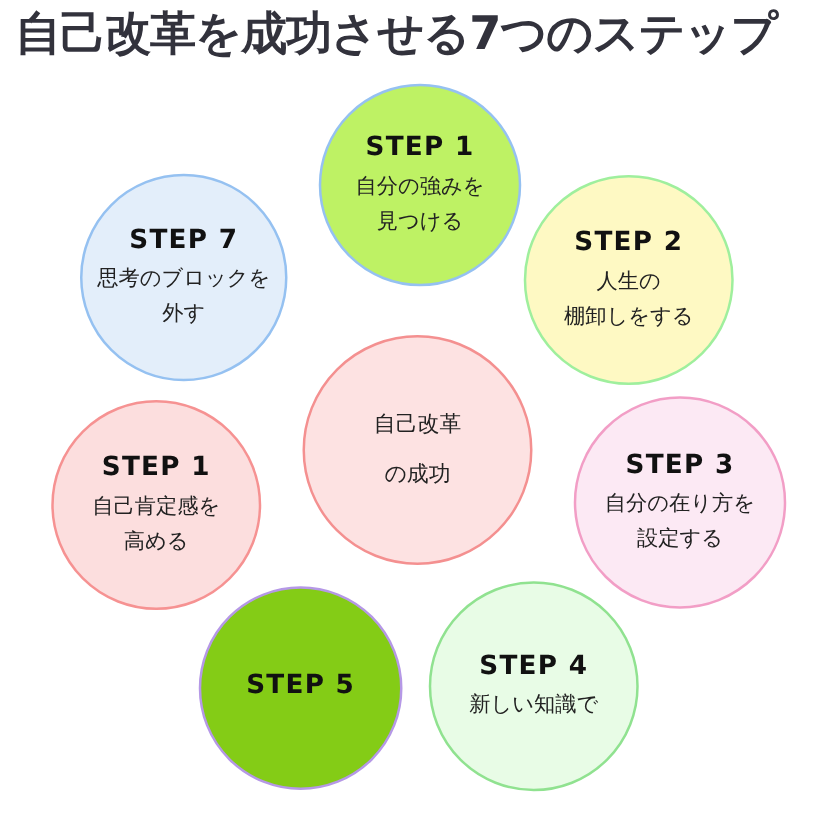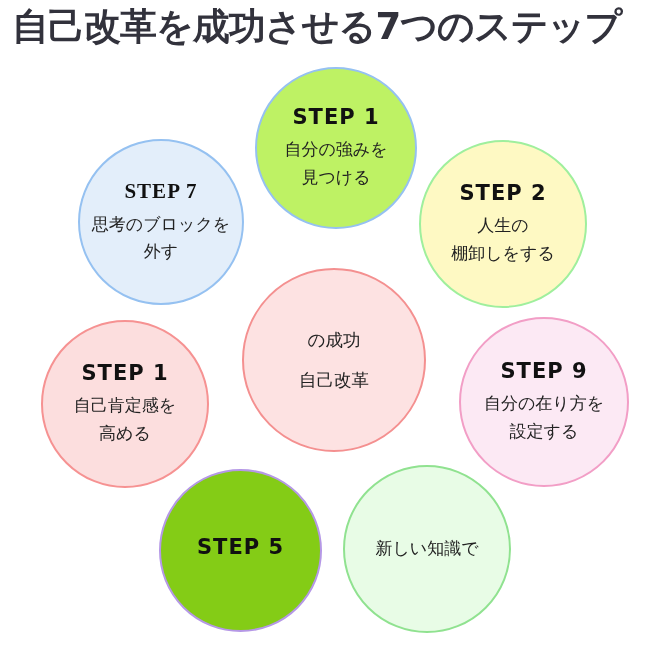--- a/index.html
+++ b/index.html
@@ -60,62 +60,63 @@
     display: flex;
     flex-direction: column;
   }
   
   .c-step1  { left: 255px; top: 67px;  width: 162px; height: 162px; }
   .c-step2  { left: 419px; top: 140px; width: 168px; height: 168px; }
   .c-step3  { left: 459px; top: 317px; width: 170px; height: 170px; }
   .c-step4  { left: 343px; top: 465px; width: 168px; height: 168px; }
   .c-step5  { left: 159px; top: 469px; width: 163px; height: 163px; }
   .c-step6  { left: 41px;  top: 320px; width: 168px; height: 168px; }
-  .c-step7  { left: 78px;  top: 139px; width: 166px; height: 166px; font-family: Liberation Serif, serif; }
+  .c-step7  { left: 64px;  top: 139px; width: 166px; height: 166px; }
   .c-center { left: 242px; top: 268px; width: 184px; height: 184px; }
 </style>
 </head>
 <body>
 
 <div class="canvas">
 
   <div class="title" style="color: rgb(50, 50, 60);">自己改革を成功させる7つのステップ</div>
 
   <div class="circle c-center" style="background: rgb(253, 226, 226); border-color: rgb(244, 144, 144);">
     <div class="center-desc">
+      <span>自己改革</span>
       <span>の成功</span>
-      <span>自己改革</span>
     </div>
   </div>
 
   <div class="circle c-step1" style="background: #bef264; border-color: rgb(149, 193, 241);">
     <div class="step-label">STEP 1</div>
     <div class="step-desc">
       <span>自分の強みを</span>
       <span>見つける</span>
     </div>
   </div>
 
   <div class="circle c-step2" style="background: #fef9c3; border-color: rgb(159, 239, 157);">
     <div class="step-label">STEP 2</div>
     <div class="step-desc">
       <span>人生の</span>
       <span>棚卸しをする</span>
     </div>
   </div>
 
   <div class="circle c-step3" style="background: rgb(252, 233, 244); border-color: rgb(242, 158, 198);">
-    <div class="step-label">STEP 9</div>
+    <div class="step-label">STEP 3</div>
     <div class="step-desc">
       <span>自分の在り方を</span>
       <span>設定する</span>
     </div>
   </div>
 
   <div class="circle c-step4" style="background: rgb(232, 252, 230); border-color: rgb(144, 226, 144);">
+    <div class="step-label">STEP 4</div>
     <div class="step-desc">
       <span>新しい知識で</span>
     </div>
   </div>
 
   <div class="circle c-step5" style="background: #84cc16; border-color: rgb(181, 152, 230);">
     <div class="step-label">STEP 5</div>
   </div>
 
   <div class="circle c-step6" style="background: rgb(252, 222, 222); border-color: rgb(246, 146, 146);">

